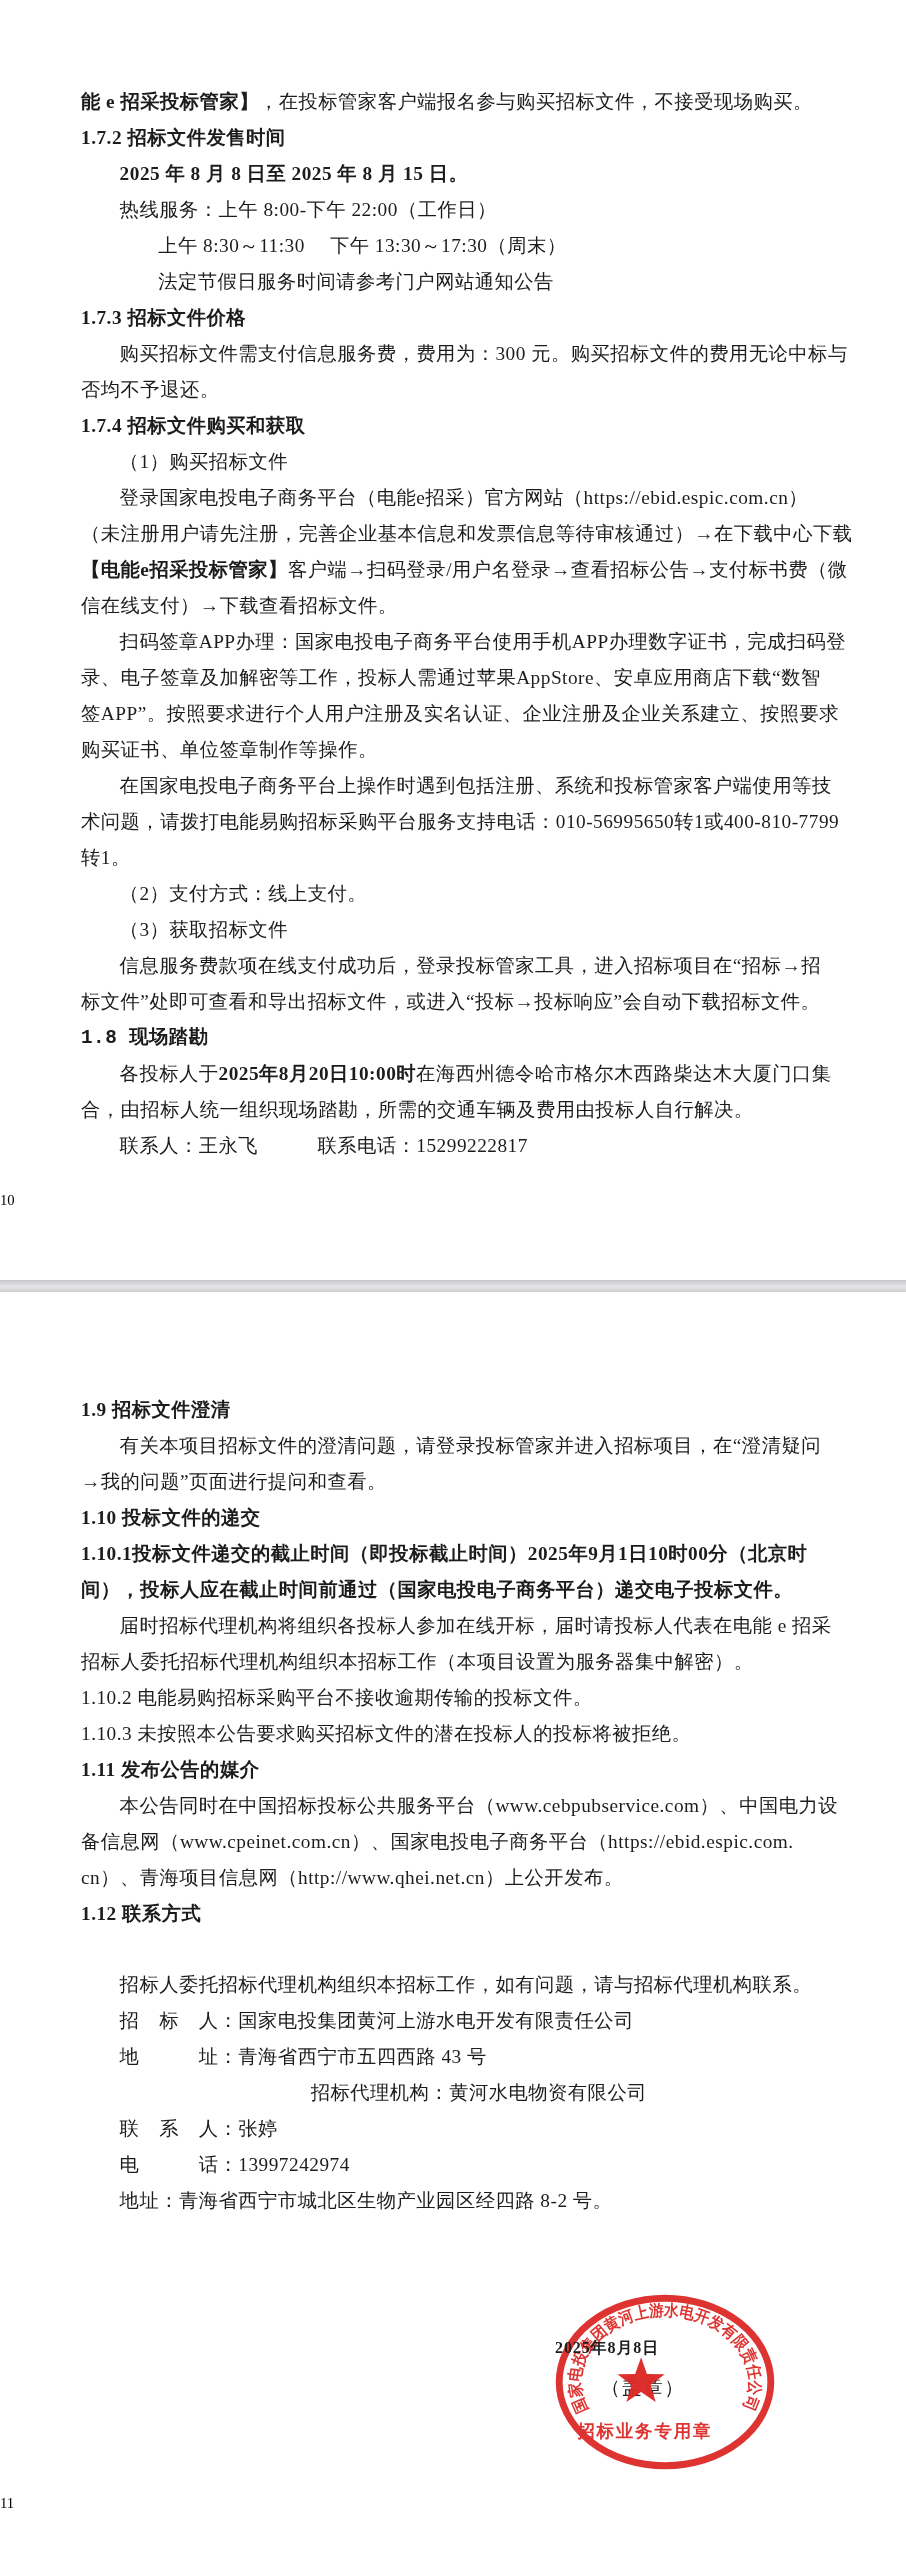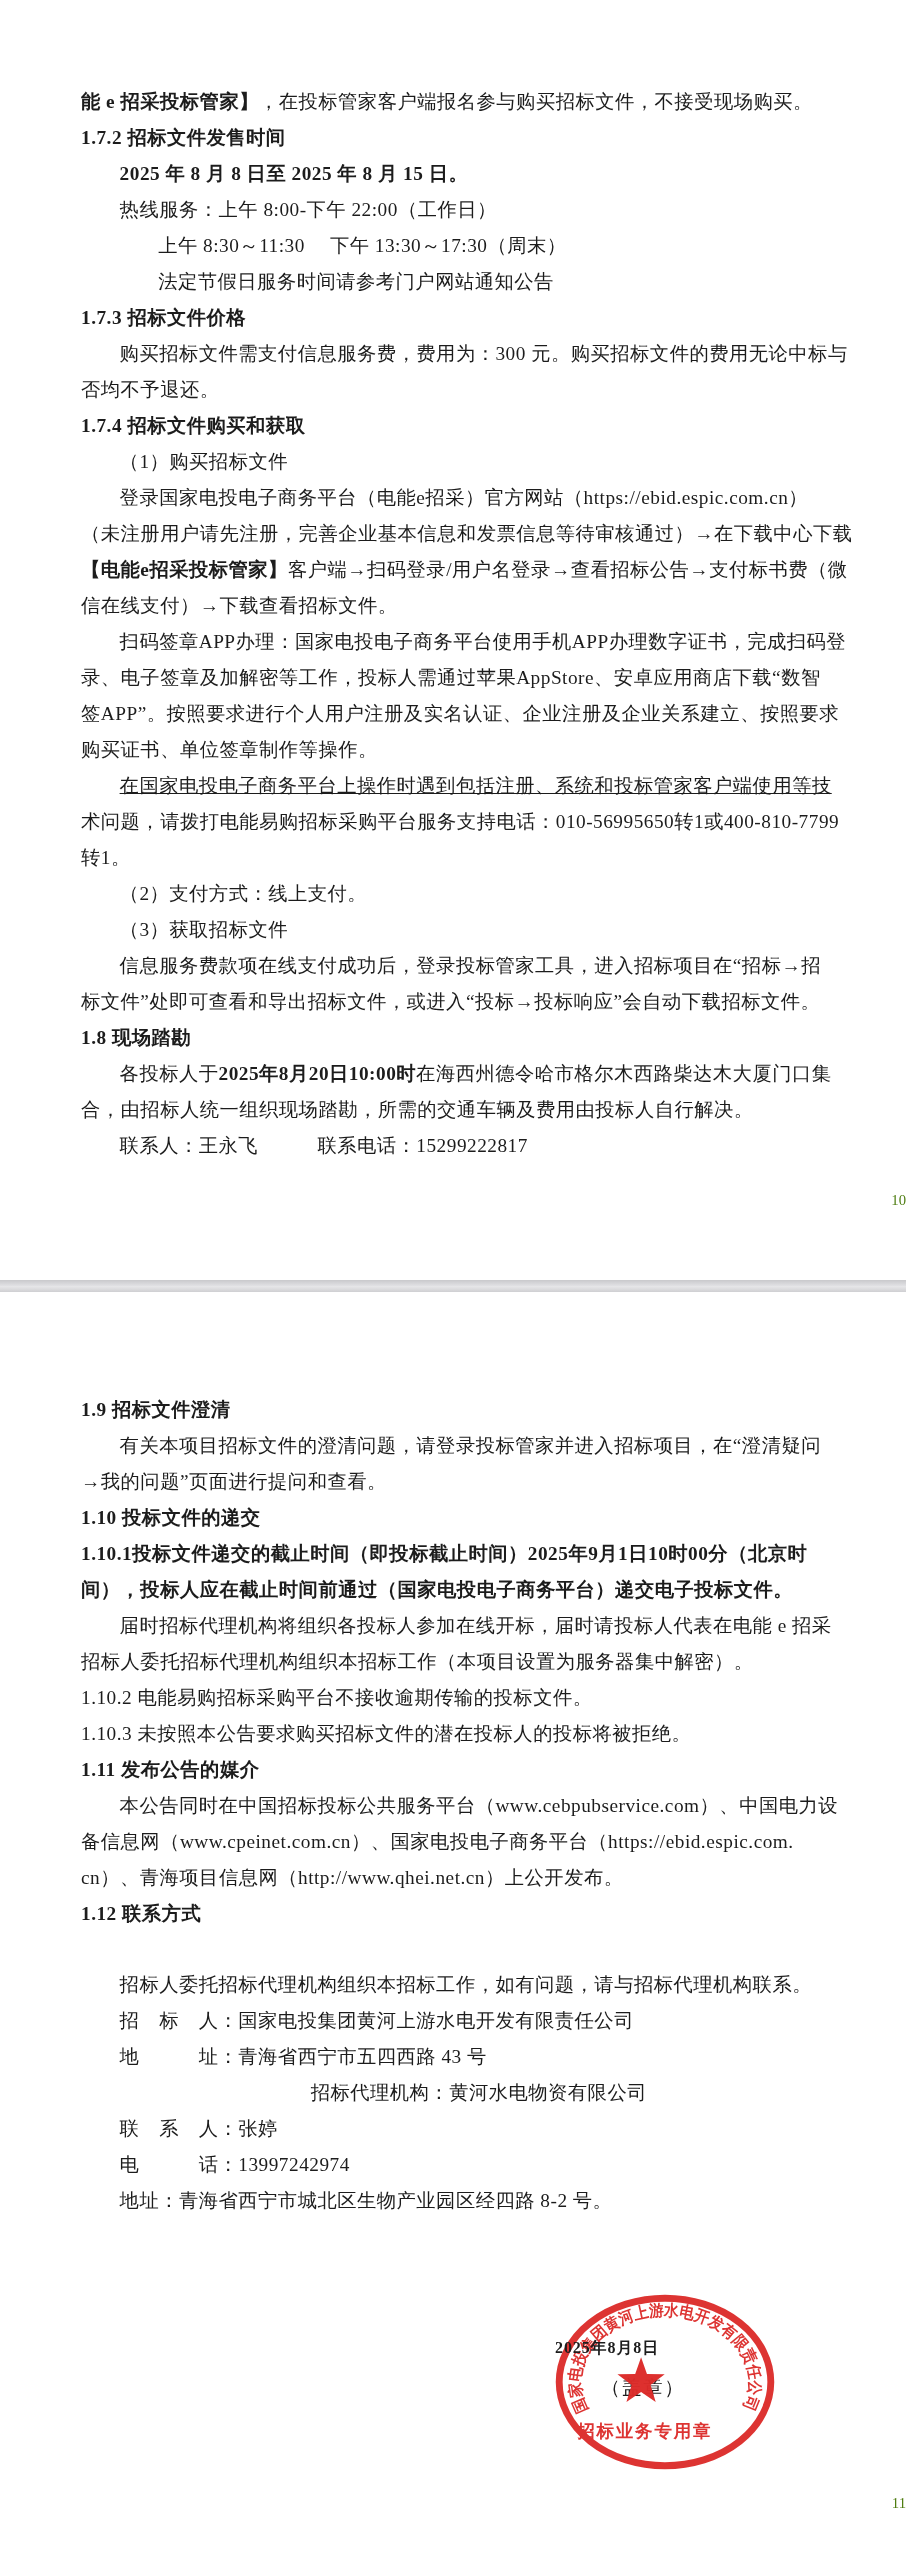--- a/index.html
+++ b/index.html
@@ -25,22 +25,22 @@
   }
   .p1-block{top:84px;}
   .p2-block{top:100px;}
   .line{
     height:36px;line-height:36px;
     white-space:nowrap;
     letter-spacing:0.5px;
   }
   .line .b{font-weight:bold;}
   .page-num{
-    position:absolute;left:0;width:906px;text-align:right;
-    font-size:14.7px;color:#4d7c0f;
+    position:absolute;left:0;width:906px;text-align:left;
+    font-size:14.7px;color:#000000;
   }
   .pn1{top:1192px;}
   .pn2{top:1203px;}
   .date-line{
     position:absolute;left:555px;top:1046px;
     font-size:16px;font-weight:bold;letter-spacing:0.9px;z-index:2;
   }
   .seal-caption{
     position:absolute;left:601px;top:1082px;
     font-size:19.3px;z-index:2;letter-spacing:1.8px;
@@ -67,28 +67,28 @@
         <div class="line" style="padding-left: 0em;"><span class="b">1.7.4 招标文件购买和获取</span></div>
         <div class="line" style="padding-left: 2em;"><span>（1）购买招标文件</span></div>
         <div class="line" style="padding-left: 2em;"><span>登录国家电投电子商务平台（电能e招采）官方网站（https://ebid.espic.com.cn）</span></div>
         <div class="line" style="padding-left: 0em;"><span>（未注册用户请先注册，完善企业基本信息和发票信息等待审核通过）→在下载中心下载</span></div>
         <div class="line" style="padding-left: 0em;"><span class="b">【电能e招采投标管家】</span><span>客户端→扫码登录/用户名登录→查看招标公告→支付标书费（微</span></div>
         <div class="line" style="padding-left: 0em;"><span>信在线支付）→下载查看招标文件。</span></div>
         <div class="line" style="padding-left: 2em;"><span>扫码签章APP办理：国家电投电子商务平台使用手机APP办理数字证书，完成扫码登</span></div>
         <div class="line" style="padding-left: 0em;"><span>录、电子签章及加解密等工作，投标人需通过苹果AppStore、安卓应用商店下载“数智</span></div>
         <div class="line" style="padding-left: 0em;"><span>签APP”。按照要求进行个人用户注册及实名认证、企业注册及企业关系建立、按照要求</span></div>
         <div class="line" style="padding-left: 0em;"><span>购买证书、单位签章制作等操作。</span></div>
-        <div class="line" style="padding-left: 2em; text-decoration: underline;"><span>在国家电投电子商务平台上操作时遇到包括注册、系统和投标管家客户端使用等技</span></div>
+        <div class="line" style="padding-left: 2em;"><span>在国家电投电子商务平台上操作时遇到包括注册、系统和投标管家客户端使用等技</span></div>
         <div class="line" style="padding-left: 0em;"><span>术问题，请拨打电能易购招标采购平台服务支持电话：010-56995650转1或400-810-7799</span></div>
         <div class="line" style="padding-left: 0em;"><span>转1。</span></div>
         <div class="line" style="padding-left: 2em;"><span>（2）支付方式：线上支付。</span></div>
         <div class="line" style="padding-left: 2em;"><span>（3）获取招标文件</span></div>
         <div class="line" style="padding-left: 2em;"><span>信息服务费款项在线支付成功后，登录投标管家工具，进入招标项目在“招标→招</span></div>
         <div class="line" style="padding-left: 0em;"><span>标文件”处即可查看和导出招标文件，或进入“投标→投标响应”会自动下载招标文件。</span></div>
-        <div class="line" style="padding-left: 0em;"><span class="b">1.8 现场踏勘</span></div>
+        <div class="line" style="padding-left: 0em; font-family: Liberation Mono, monospace;"><span class="b">1.8 现场踏勘</span></div>
         <div class="line" style="padding-left: 2em;"><span>各投标人于</span><span class="b">2025年8月20日10:00时</span><span>在海西州德令哈市格尔木西路柴达木大厦门口集</span></div>
         <div class="line" style="padding-left: 0em;"><span>合，由招标人统一组织现场踏勘，所需的交通车辆及费用由投标人自行解决。</span></div>
         <div class="line" style="padding-left: 2em;"><span>联系人：王永飞　　　联系电话：15299222817</span></div>
       </div>
     <div class="page-num pn1">10</div>
   </section>
 
   <div class="page-divider"></div>
 
   <section class="page page2">

